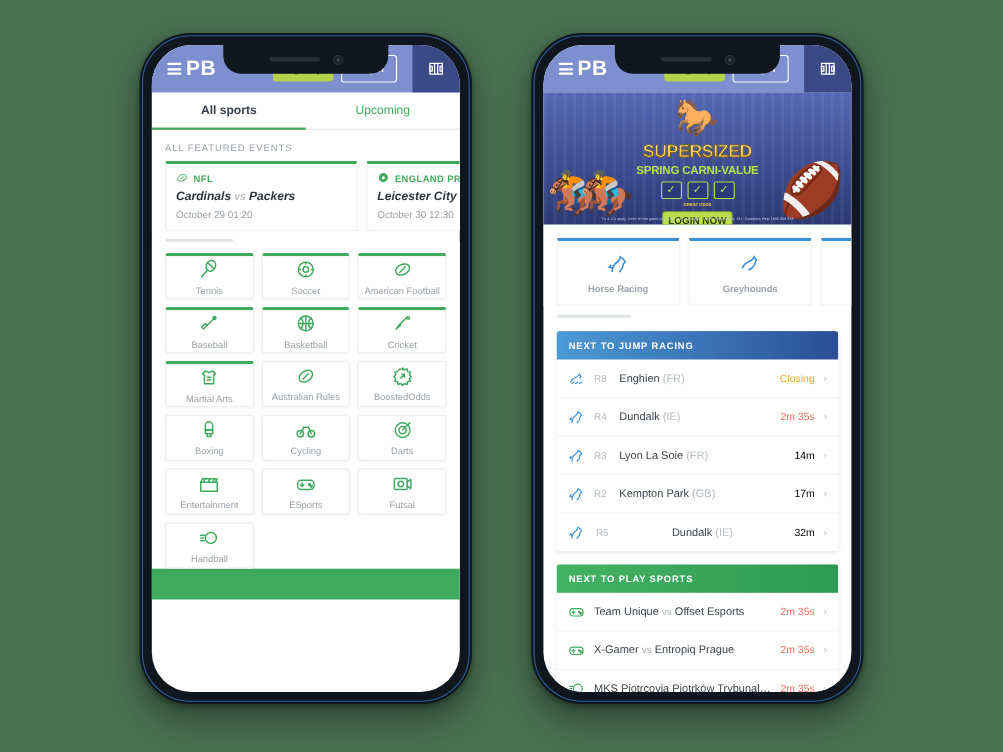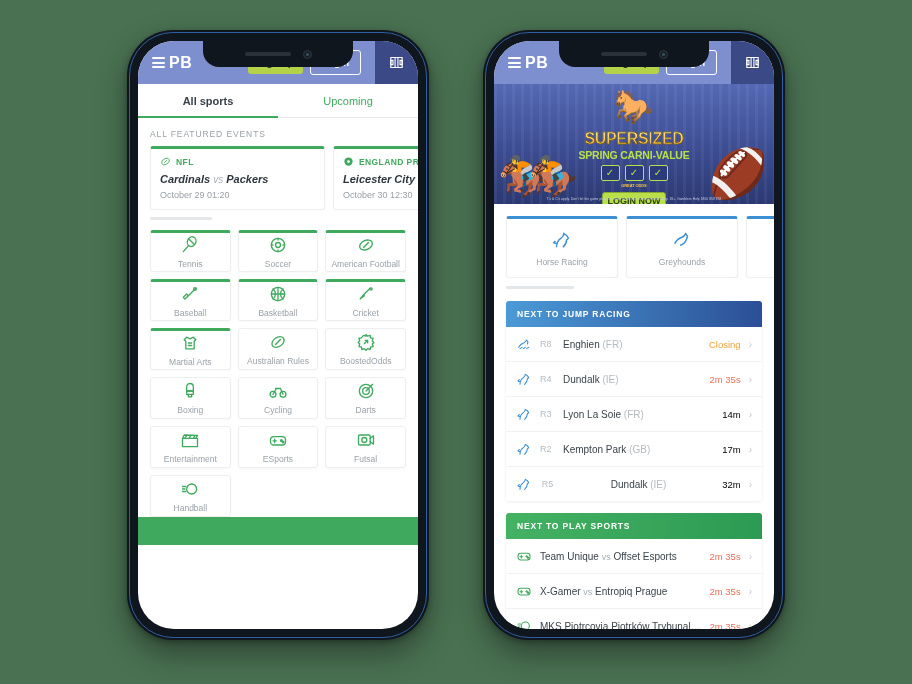--- a/index.html
+++ b/index.html
@@ -44,21 +44,21 @@
   .cam::after { content:""; display:block; width:3px; height:3px; border-radius:50%; background:#38505f; margin:2px 0 0 2px; }
 
   
   .app-header {
     height: 43px; background: #7d8fce; display: flex; align-items: center;
     padding-left: 14px; position: relative; z-index: 30;
   }
   .logo { display: flex; align-items: center; gap: 4px; }
   .burger { display: flex; flex-direction: column; gap: 2.5px; }
   .burger i { display:block; width: 13px; height: 2px; background: #fff; border-radius:1px; }
-  .logo-text { color: #fff; font-weight: 700; font-size: 16px; letter-spacing: .5px; }
+  .logo-text { color: #fff; font-weight: 700; font-size: 19px; letter-spacing: .5px; }
   .hdr-actions { margin-left: auto; display: flex; align-items: center; gap: 7px; }
   .btn-signup {
     background: #b3d24a; color: #27401f; font-size: 10px; font-weight: 700;
     padding: 6px 9px; border-radius: 3px; border: none; white-space: nowrap;
   }
   .btn-login {
     background: transparent; color: #fff; font-size: 10px; font-weight: 700;
     padding: 6px 11px; border-radius: 3px; border: 1.2px solid #fff; white-space: nowrap;
   }
   .betslip {
@@ -153,21 +153,21 @@
   .horse-gold {
     position: absolute; left: 50%; transform: translateX(-50%); top: 6px;
     font-size: 32px; line-height: 1; color: #e9b441; text-shadow: 0 1px 0 #8d6411;
   }
   .jockey { position: absolute; bottom: 8px; font-size: 40px; line-height: 1; }
   .jockey.a { left: 4px; }
   .jockey.b { left: 34px; }
   .gridiron { position: absolute; right: 6px; bottom: 6px; font-size: 48px; line-height: 1; color:#b9c4e8; }
 
   
-  .race-tabs { display: flex; gap: 8px; padding: 12px 0 0 12px; background: #fff; overflow: hidden; }
+  .race-tabs { display: flex; gap: 8px; padding: 12px 0 0 12px; background: #fff; overflow: hidden; font-weight: bold; }
   .race-tile {
     min-width: 112px; background: #fff; border: 1px solid #eceef0; border-radius: 3px;
     border-top: 3px solid #3d8fd4; height: 62px;
     display: flex; flex-direction: column; align-items: center; justify-content: center; gap: 6px;
     box-shadow: 0 1px 2px rgba(0,0,0,.03);
   }
   .race-tile .lbl { font-size: 8.5px; color: #9aa2a9; }
 
   
   .panel { margin: 12px 12px 0 12px; border-radius: 3px; overflow: hidden; box-shadow: 0 1px 3px rgba(0,0,0,.08); }

